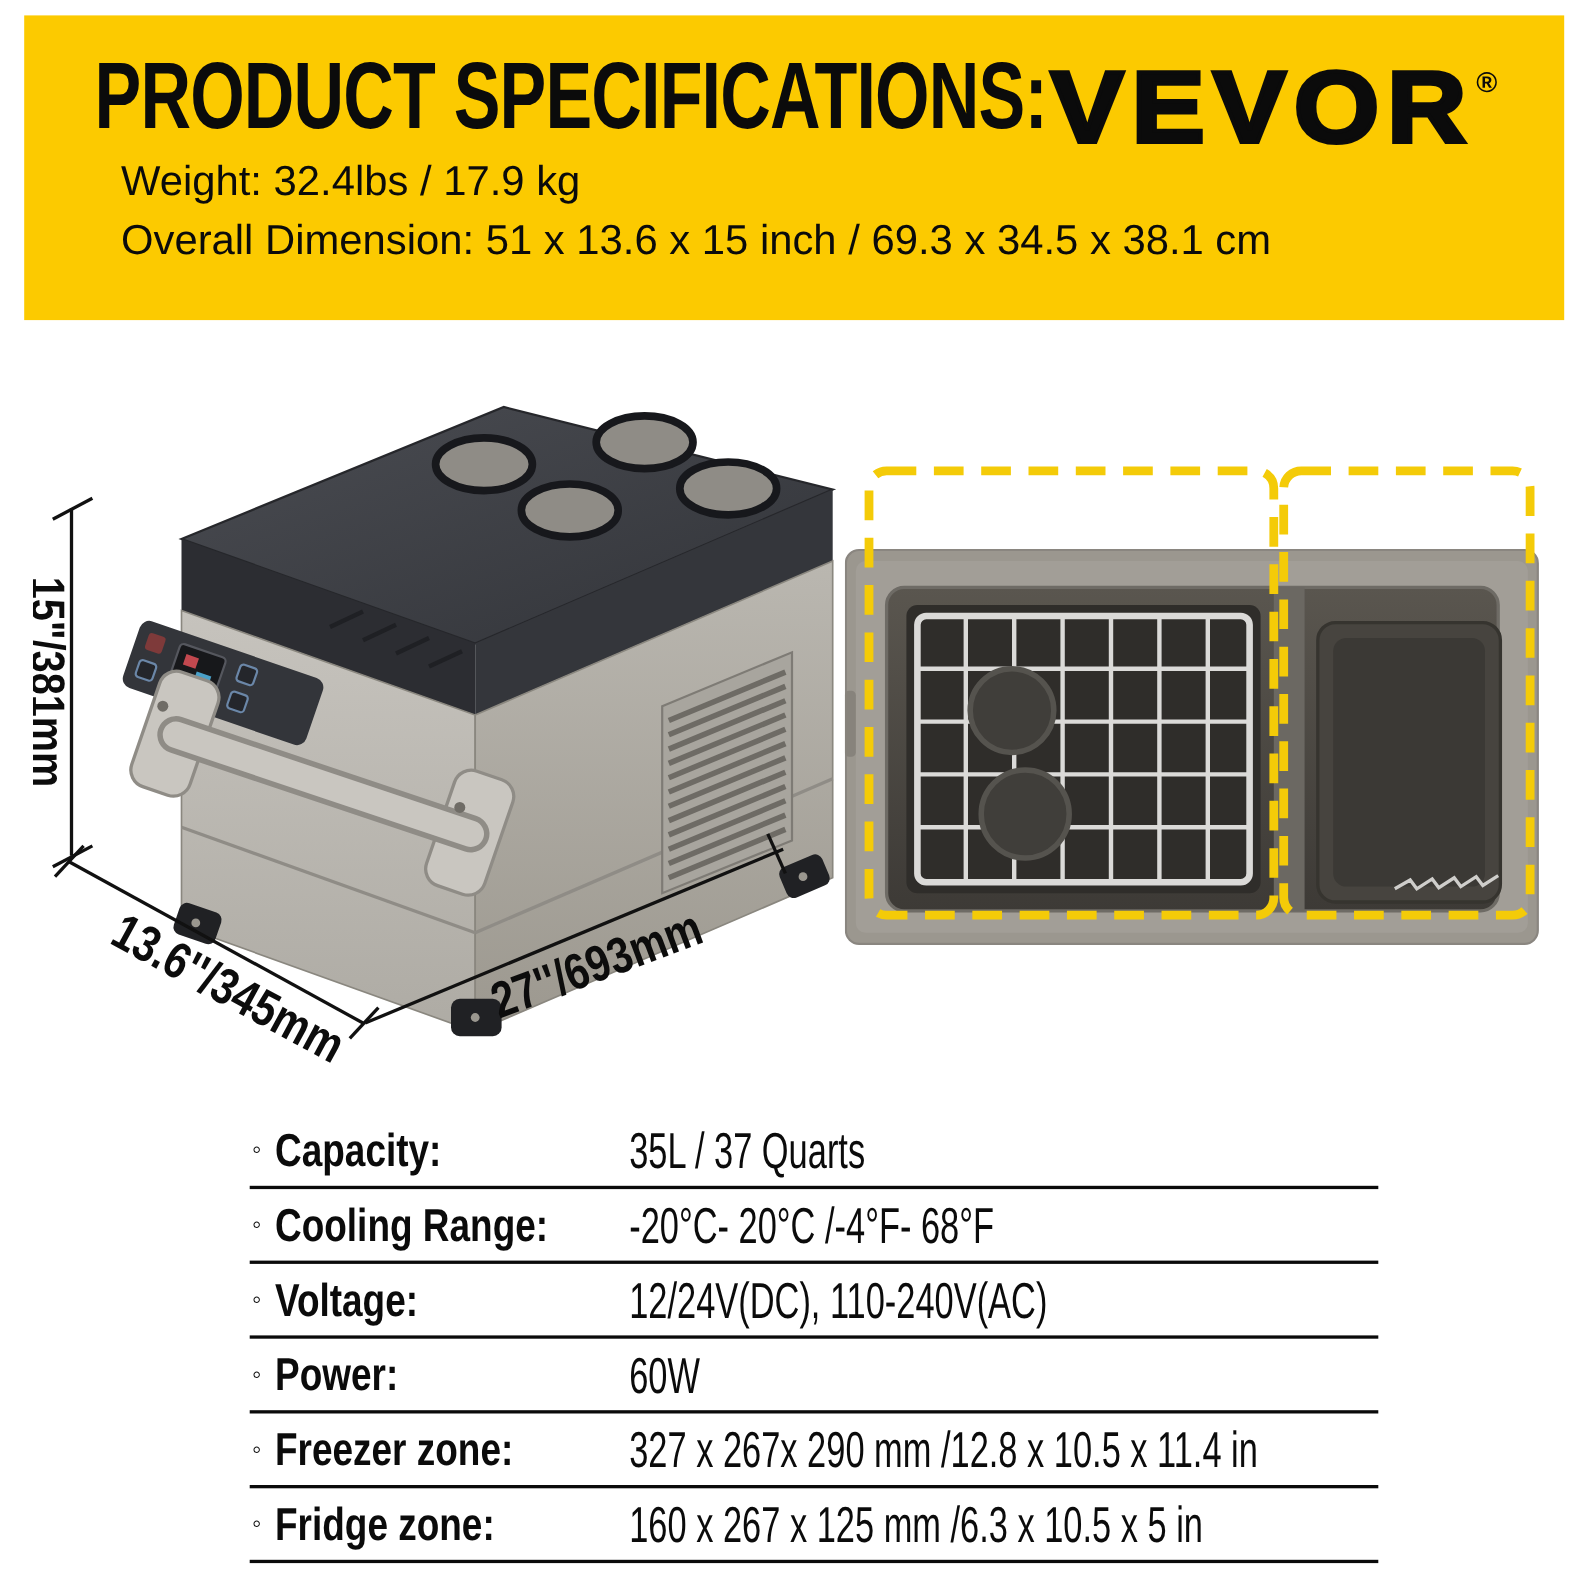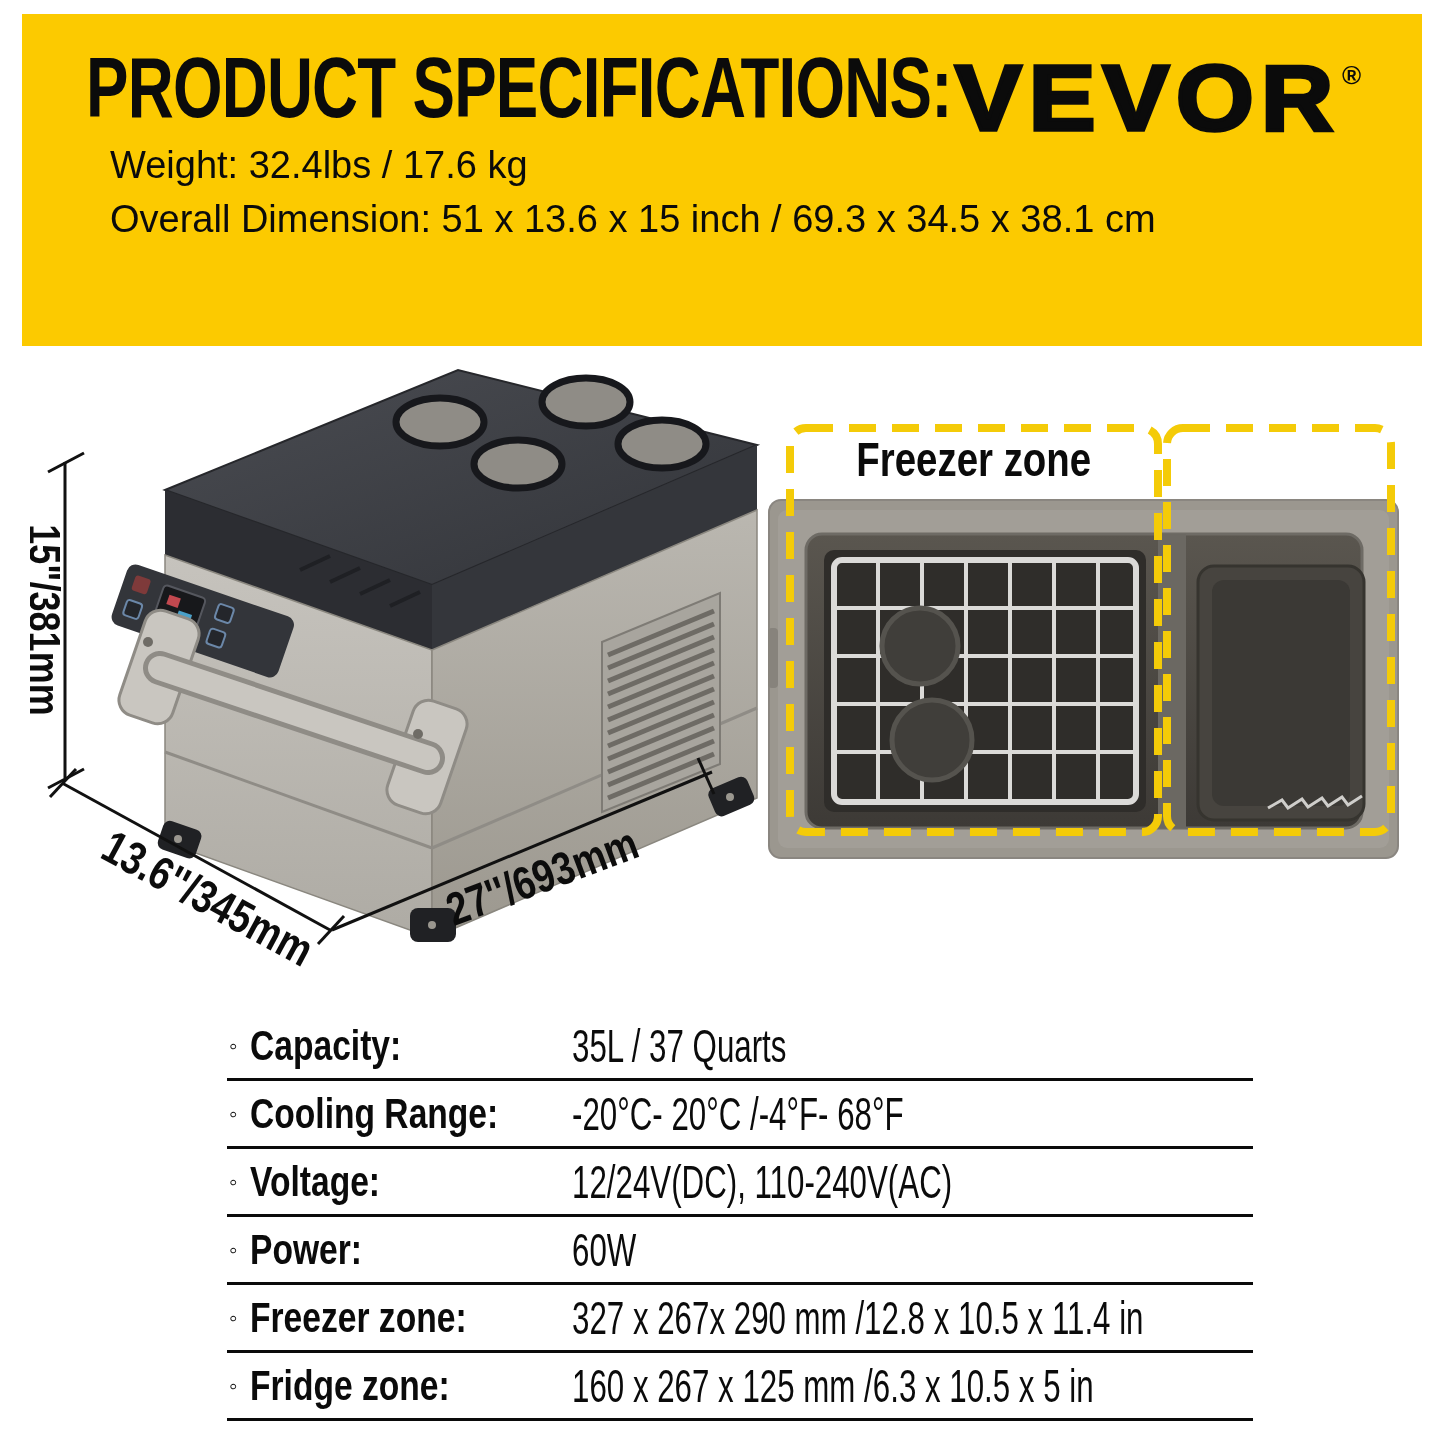--- a/index.html
+++ b/index.html
@@ -2,21 +2,21 @@
 <html><head>
 <meta charset="utf-8">
 <style>
   html,body{margin:0;padding:0;}
   body{
     width:1445px;height:1445px;position:relative;overflow:hidden;
     background:#ffffff;font-family:"Liberation Sans",sans-serif;color:#0b0b0b;
   }
   .nowrap{white-space:nowrap;}
   
-  .banner{position:absolute;left:22px;top:14px;width:1400px;height:332px;background:#FCCA00;}
+  .banner{position:absolute;left:22px;top:14px;width:1400px;height:277px;background:#FCCA00;}
   .banner-title{position:absolute;left:64px;top:30px;font-size:86px;font-weight:bold;line-height:1;white-space:nowrap;}
   .squeeze-title{display:inline-block;transform:scaleX(0.74);transform-origin:0 50%;letter-spacing:-1px;}
   .brand-wrap{position:absolute;left:933px;top:38px;white-space:nowrap;text-align:center;}
   .brand{display:inline-block;font-size:100px;line-height:1;font-weight:bold;letter-spacing:7px;
          -webkit-text-stroke:4px #0b0b0b;transform:scaleY(0.92);transform-origin:0 0;}
   .brand-reg{display:inline-block;font-size:26px;font-weight:bold;vertical-align:top;position:relative;top:8px;left:2px;}
   .banner-line1{position:absolute;left:88px;top:130px;font-size:38px;white-space:nowrap;}
   .banner-line2{position:absolute;left:88px;top:184px;font-size:38px;white-space:nowrap;}
   
   .fig-left{position:absolute;left:30px;top:350px;width:740px;height:640px;}
@@ -38,21 +38,21 @@
   text.dim{font-family:"Liberation Sans",sans-serif;font-weight:bold;fill:#0c0c0c;}
 </style>
 </head>
 <body>
 
 <div class="banner">
   <div class="banner-title"><span class="squeeze-title">PRODUCT SPECIFICATIONS:</span></div>
   <div class="brand-wrap">
     <span class="brand">VEVOR</span><span class="brand-reg">®</span>
   </div>
-  <div class="banner-line1 nowrap">Weight: 32.4lbs / 17.6 kg</div>
+  <div class="banner-line1 nowrap">Weight: 32.4lbs / 17.9 kg</div>
   <div class="banner-line2 nowrap">Overall Dimension: 51 x 13.6 x 15  inch / 69.3 x 34.5 x 38.1 cm</div>
 </div>
 
 <div class="fig-left">
 <svg width="740" height="640" viewBox="0 0 740 640">
   <defs>
     <linearGradient id="lidg" x1="0" y1="0" x2="1" y2="1">
       <stop offset="0" stop-color="#4a4c52"></stop>
           <stop offset="1" stop-color="#323439"></stop>
     </linearGradient>
@@ -213,21 +213,20 @@
 
   <g>
     <rect x="430" y="148" width="166" height="254" rx="16" fill="#47443f" stroke="#36342f" stroke-width="3"></rect>
     <rect x="444" y="162" width="138" height="226" rx="12" fill="#3b3935"></rect>
     <path d="M500,390 l14,-8 l6,8 l14,-9 l6,8 l14,-9 l6,8 l14,-9 l6,8 l14,-9" stroke="#cfcecb" stroke-width="3" fill="none"></path>
   </g>
 
   <rect x="22" y="10" width="368" height="404" rx="16" fill="none" stroke="#F4CB08" stroke-width="8" stroke-dasharray="27 16"></rect>
   <rect x="399" y="10" width="224" height="404" rx="16" fill="none" stroke="#F4CB08" stroke-width="8" stroke-dasharray="27 16"></rect>
 </svg>
-<div class="zone-label freezer"><span>Freezer zone</span></div>
 </div>
 
 <div class="spec-table">
   <div class="spec-row">
     <div class="spec-label-cell">
       <span class="spec-bullet">◦</span>
       <span class="spec-label">Capacity:</span>
     </div>
     <span class="spec-value">35L / 37 Quarts</span>
   </div>

